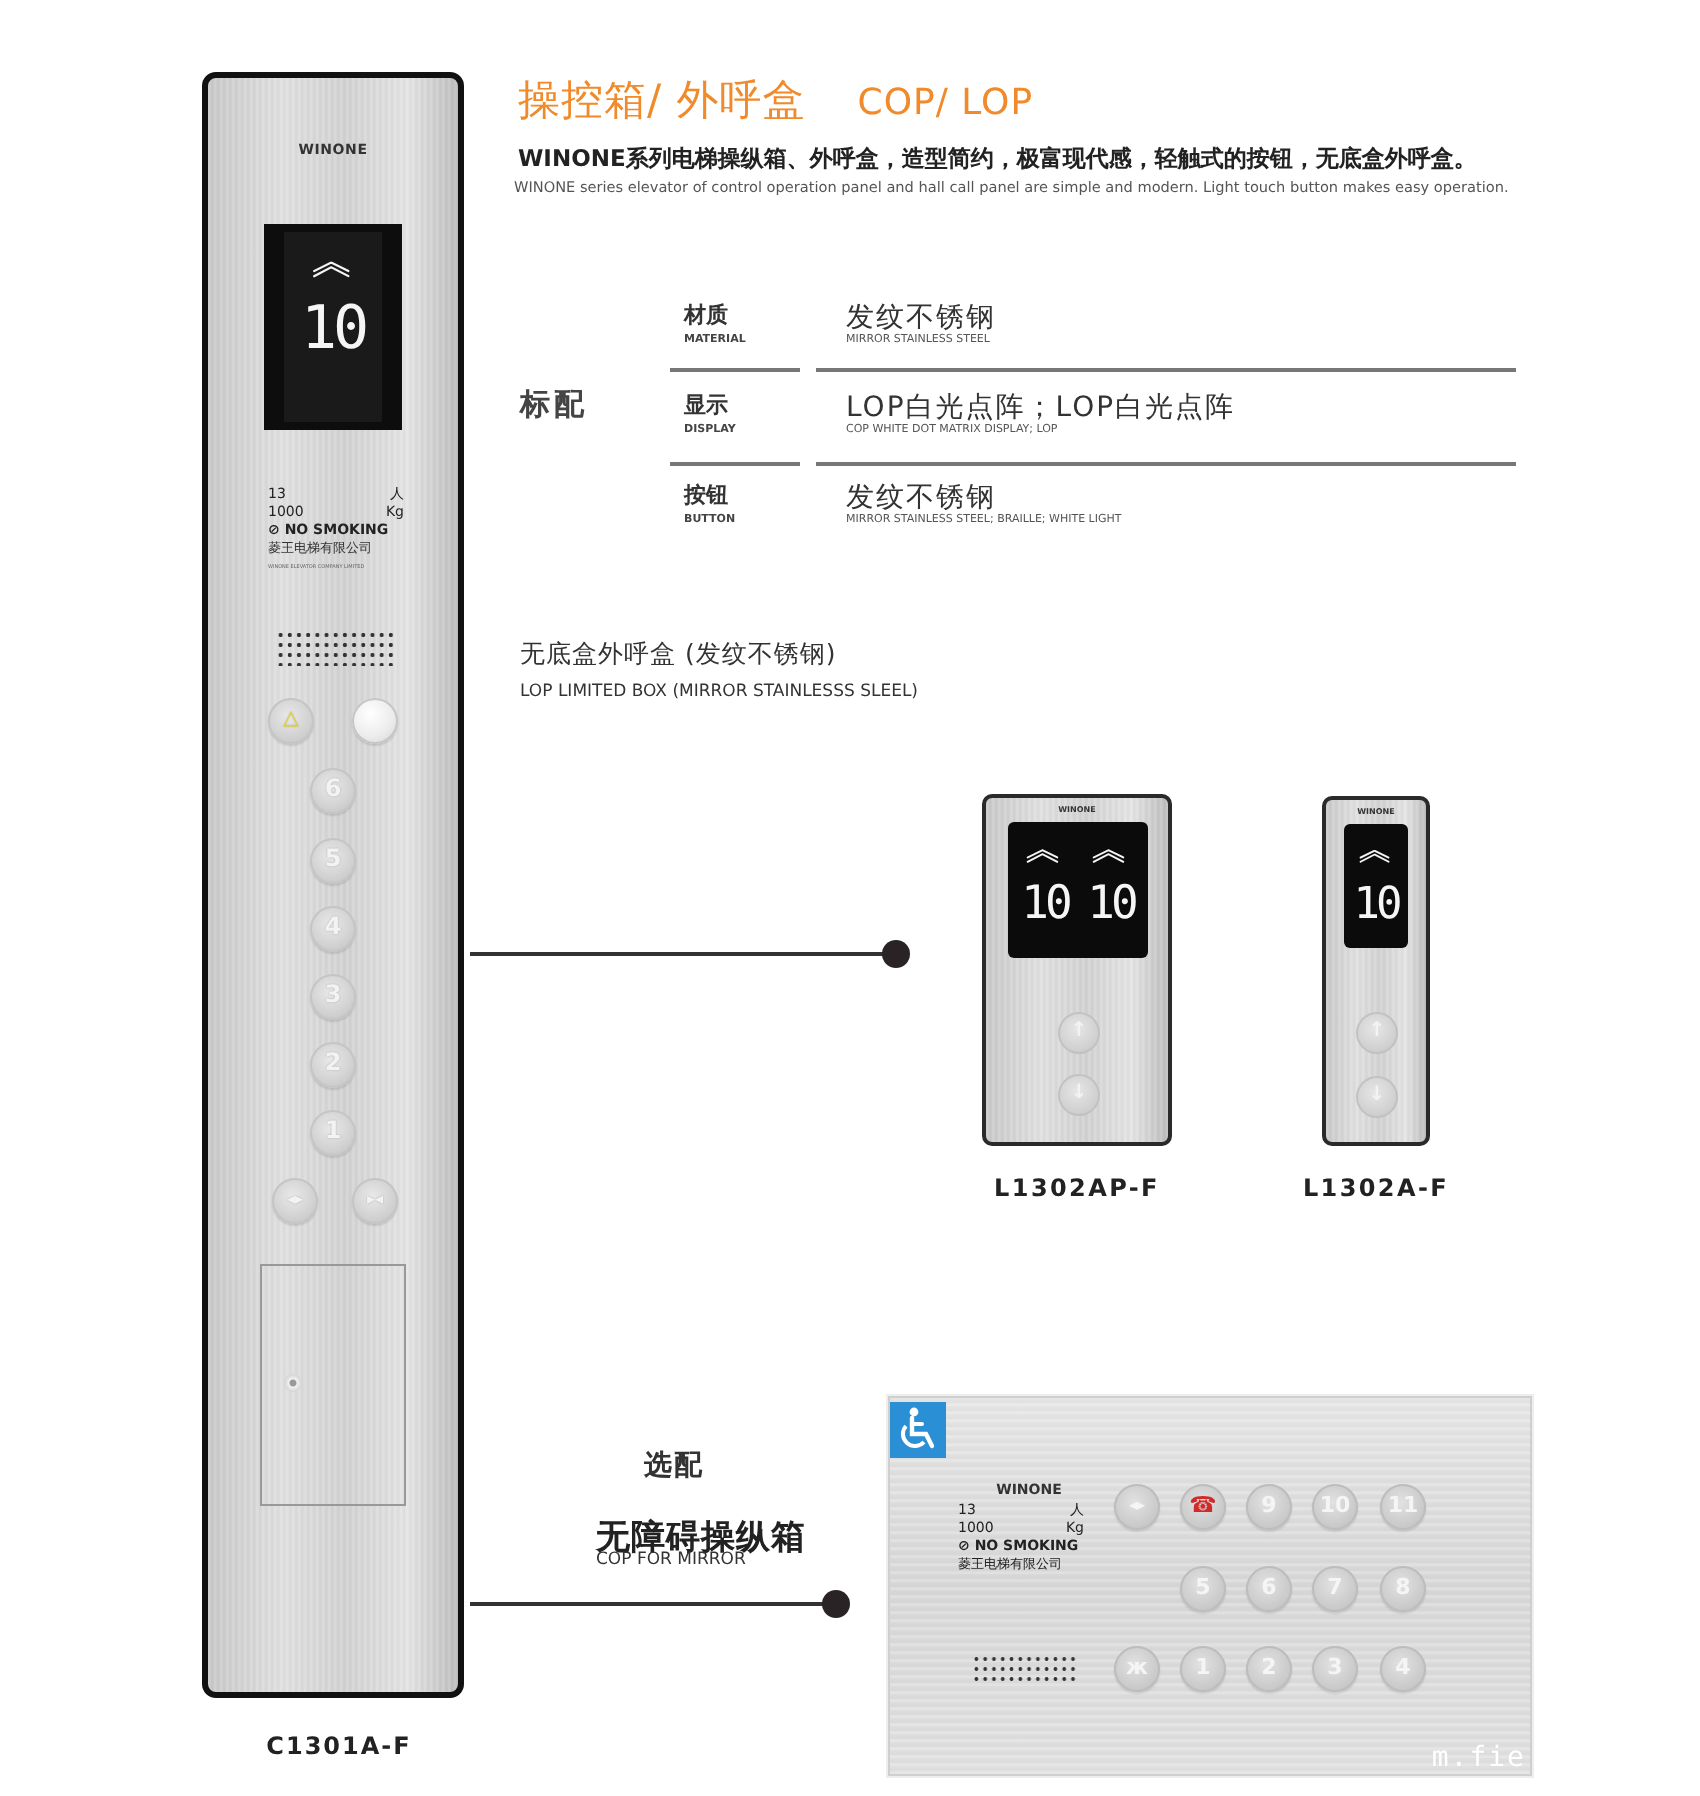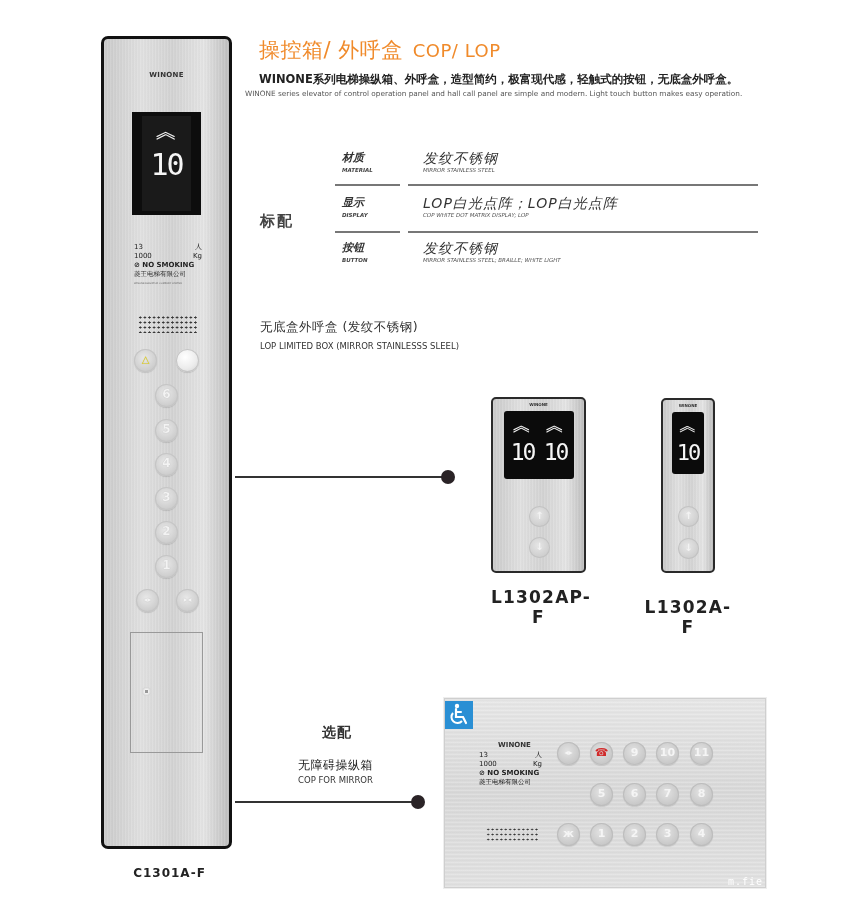--- a/index.html
+++ b/index.html
@@ -14,27 +14,27 @@
       linear-gradient(90deg, #c9c9c9 0%, #e0e0e0 30%, #d2d2d2 55%, #e4e4e4 80%, #bdbdbd 100%);
   }
   .steel-h {
     background:
       repeating-linear-gradient(0deg, rgba(255,255,255,0.18) 0px, rgba(255,255,255,0.18) 1px, rgba(0,0,0,0.025) 2px, rgba(0,0,0,0) 4px),
       linear-gradient(180deg, #e6e6e6 0%, #d8d8d8 50%, #e1e1e1 100%);
   }
 
   
   .title-main { left: 259px; top: 36px; font-size: 21px; color: #f08a2a; letter-spacing: 0.5px; white-space: nowrap; }
-  .title-main .en { font-size: 18px; margin-left: 10px; text-align: center; }
+  .title-main .en { font-size: 18px; margin-left: 26px; text-align: center; }
   .subtitle-cn { left: 259px; top: 72px; font-size: 11.5px; font-weight: bold; color: #222; white-space: nowrap; }
-  .subtitle-en { left: 245px; top: 89px; font-size: 7.3px; color: #555; white-space: nowrap; }
-
-  
-  .std-label { left: 260px; top: 212px; font-size: 15px; font-weight: bold; color: #444; letter-spacing: 2px; }
-  .spec-row { left: 342px; width: 420px; height: 40px; font-style: italic; }
+  .subtitle-en { left: 257px; top: 89px; font-size: 7.3px; color: #555; white-space: nowrap; }
+
+  
+  .std-label { left: 260px; top: 193px; font-size: 15px; font-weight: bold; color: #444; letter-spacing: 2px; }
+  .spec-row { left: 342px; width: 420px; height: 40px; }
   .spec-key-cn { position: absolute; left: 0; top: 0; font-size: 11px; font-weight: bold; color: #333; }
   .spec-key-en { position: absolute; left: 0; top: 17px; font-size: 5.5px; font-weight: bold; color: #444; }
   .spec-val-cn { position: absolute; left: 81px; top: 0; font-size: 14px; color: #333; letter-spacing: 1px; white-space: nowrap; }
   .spec-val-en { position: absolute; left: 81px; top: 17px; font-size: 5.5px; color: #555; white-space: nowrap; }
   .rule { height: 2px; background: #777; }
 
   
   .cop { left: 101px; top: 36px; width: 131px; height: 813px; border: 3px solid #111; border-radius: 7px; }
   .cop-logo { position: absolute; left: 0; width: 100%; top: 32px; text-align: center; font-size: 7px; font-weight: bold; color: #333; letter-spacing: 0.3px; }
   .cop-display { position: absolute; left: 28px; top: 73px; width: 69px; height: 103px; background: #0d0d0d; }
@@ -69,42 +69,42 @@
   .lop-en { left: 260px; top: 341px; font-size: 8.5px; color: #333; white-space: nowrap; }
 
   
   .lop { border: 2px solid #2a2a2a; border-radius: 5px; }
   .lop-logo { position: absolute; left: 0; width: 100%; text-align: center; font-size: 4px; font-weight: bold; color: #333; }
   .lop-display { position: absolute; background: #0b0b0b; border-radius: 3px; }
   .lop-btn { position: absolute; width: 21px; height: 21px; border-radius: 50%;
     background: radial-gradient(circle at 45% 40%, #e6e6e6 0%, #cfcfcf 65%, #bcbcbc 100%);
     box-shadow: inset 0 0 0 1px #c2c2c2;
     color: #f3f3f3; font-size: 10px; text-align: center; line-height: 20px; font-weight: bold; }
-  .lop-model { font-size: 17px; font-weight: bold; color: #222; letter-spacing: 1.2px; text-align: center; }
+  .lop-model { font-size: 12px; font-weight: bold; color: #222; letter-spacing: 1.2px; text-align: center; }
 
   
   .opt-title { left: 322px; top: 724px; font-size: 14px; font-weight: bold; color: #333; letter-spacing: 1px; }
-  .opt-cn { left: 298px; top: 757px; font-size: 12px; font-weight: normal; color: #222; letter-spacing: 0.5px; text-align: right; }
+  .opt-cn { left: 298px; top: 757px; font-size: 17px; font-weight: bold; color: #222; letter-spacing: 0.5px; text-align: right; }
   .opt-en { left: 298px; top: 775px; font-size: 8.5px; color: #333; white-space: nowrap; }
 
   
   .dis { left: 444px; top: 698px; width: 322px; height: 190px; border: 1px solid #cfcfcf; box-shadow: 0 0 0 1px #eee; }
   .wheelchair { position: absolute; left: 0; top: 2px; width: 28px; height: 28px; background: #2a8fd4; }
   .dis-logo { position: absolute; left: 42px; top: 42px; width: 55px; text-align: center; font-size: 7px; font-weight: bold; color: #333; }
   .dis-info { position: absolute; left: 34px; top: 52px; width: 63px; font-size: 7px; color: #222; line-height: 9px; }
   .dis-info .row { display: flex; justify-content: space-between; }
   .dis-speaker { position: absolute; left: 41px; top: 128px; width: 53px; height: 16px;
     background-image: radial-gradient(circle, #333 0.8px, transparent 1.1px);
     background-size: 4.4px 5px; }
   .dbtn { position: absolute; width: 23px; height: 23px; border-radius: 50%;
     background: radial-gradient(circle at 45% 40%, #e2e2e2 0%, #c9c9c9 65%, #b6b6b6 100%);
     box-shadow: inset 0 0 0 1px #bdbdbd, 0 1px 1px rgba(0,0,0,0.1);
     color: #f5f5f5; font-size: 11px; text-align: center; line-height: 22px; font-weight: bold; }
   .dbtn.phone { color: #d12a2a; }
-  .watermark { position: absolute; right: 2px; bottom: 0px; font-family: "DejaVu Sans Mono", monospace; font-size: 10px; color: #ffffff; letter-spacing: 1px; text-shadow: 0 0 1px #ddd; }
+  .watermark { position: absolute; right: 2px; bottom: 0px; font-family: "DejaVu Sans Mono", monospace; font-size: 14px; color: #ffffff; letter-spacing: 1px; text-shadow: 0 0 1px #ddd; }
 </style>
 </head>
 <body>
 
 <div class="abs title-main">
   <span>操控箱/ 外呼盒</span><span class="en">COP/ LOP</span>
 </div>
 <div class="abs subtitle-cn">WINONE系列电梯操纵箱、外呼盒，造型简约，极富现代感，轻触式的按钮，无底盒外呼盒。</div>
 <div class="abs subtitle-en">WINONE series elevator of control operation panel and hall call panel are simple and modern. Light touch button makes easy operation.</div>
 
@@ -198,21 +198,21 @@
 
 <div class="abs lop steel" style="left:661px; top:398px; width:54px; height:175px;">
   <div class="lop-logo" style="top:3px;">WINONE</div>
   <div class="lop-display" style="left:9px; top:12px; width:32px; height:62px;">
     <div class="dot-txt" style="position:absolute; left:0; top:4px; width:32px; font-size:18px; line-height:18px;">︽</div>
     <div class="dot-txt" style="position:absolute; left:0; top:26px; width:32px; font-size:22px; line-height:30px; letter-spacing:-2px;">10</div>
   </div>
   <div class="lop-btn" style="left:15px; top:106px;">↑</div>
   <div class="lop-btn" style="left:15px; top:138px;">↓</div>
 </div>
-<div class="abs lop-model" style="left:640px; top:587px; width:96px;margin-top:10px;">L1302A-F</div>
+<div class="abs lop-model" style="left:640px; top:587px; width:96px;">L1302A-F</div>
 
 <div class="abs opt-title">选配</div>
 <div class="abs opt-cn">无障碍操纵箱</div>
 <div class="abs opt-en">COP FOR  MIRROR</div>
 
 <div class="abs line" style="left:235px; top:801px; width:180px;"></div>
 <div class="abs dot" style="left:411px; top:795px;"></div>
 
 <div class="abs dis steel-h">
   <div class="wheelchair">

